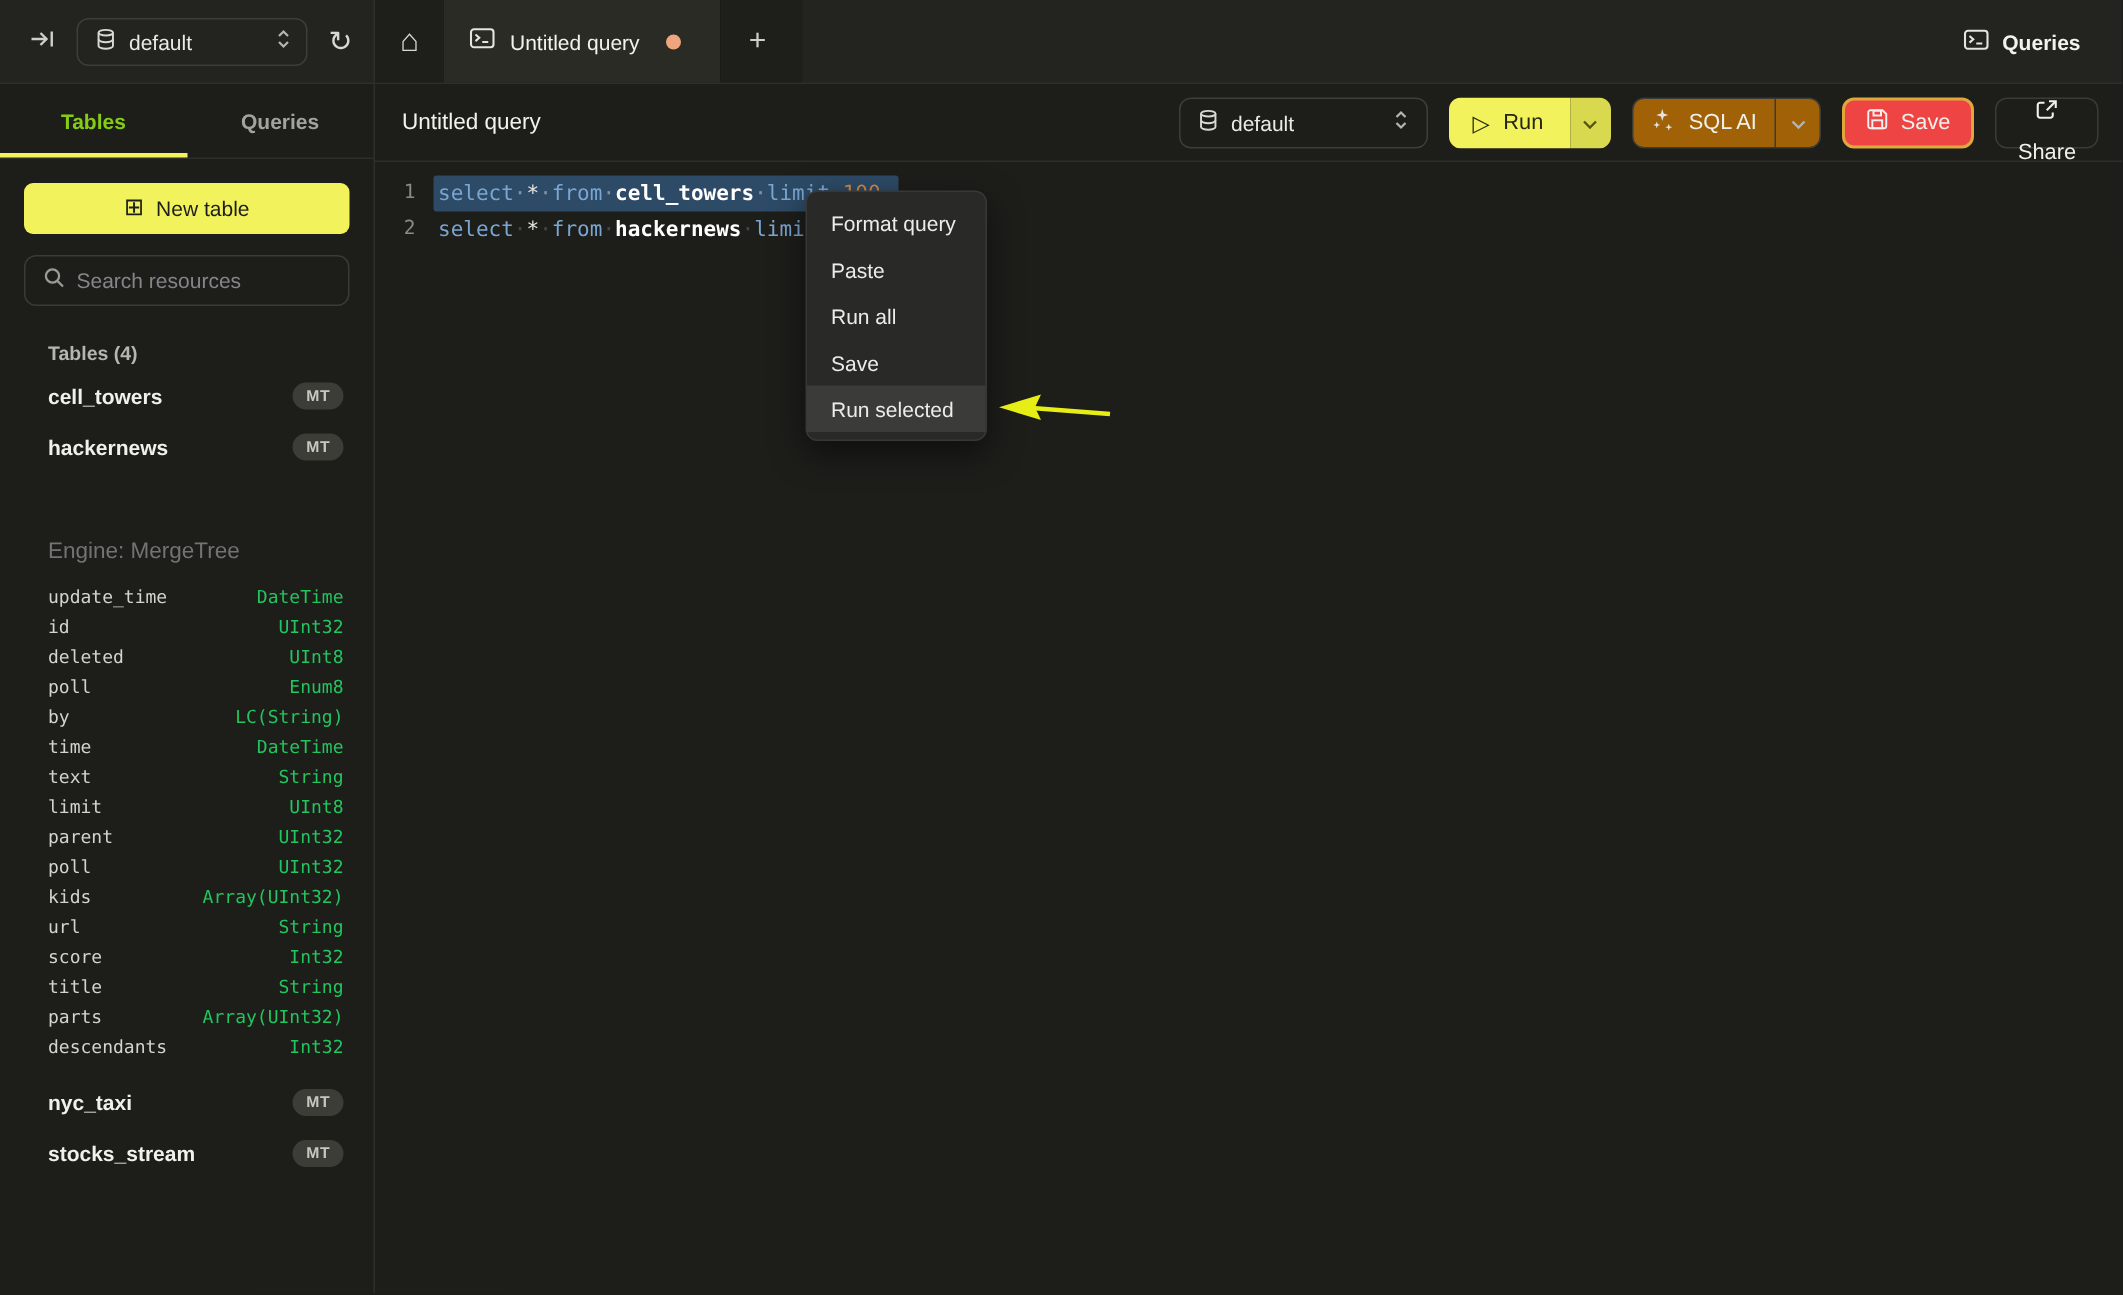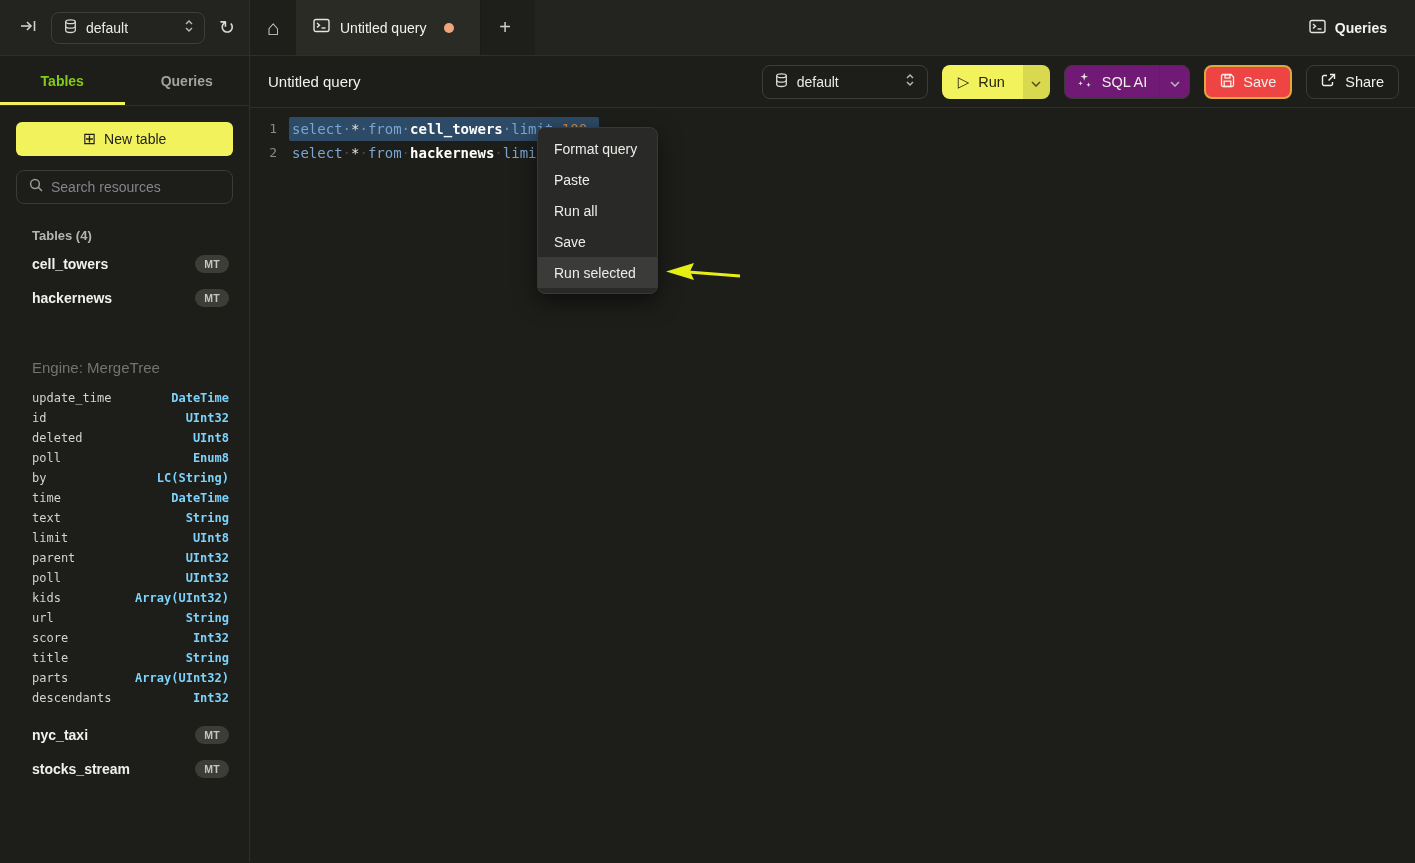--- a/index.html
+++ b/index.html
@@ -61,35 +61,35 @@
     font-family:"Liberation Sans", sans-serif;
   }
   .search-box input::placeholder { color:#85858a; }
   .section-label { margin:24px 0 4px 16px; font-size:13px; font-weight:600; color:#b5b5b1; }
   .table-row { display:flex; align-items:center; justify-content:space-between; padding:8px 4px 8px 16px; cursor:pointer; }
   .table-name { font-size:14px; font-weight:600; color:#f0f0ec; }
   .badge { background:#3d3d38; color:#c6c6c2; font-size:10.5px; font-weight:700; padding:3px 9px; border-radius:10px; letter-spacing:.3px; }
   .engine-line { font-size:15px; color:#737373; padding:0 4px 6px 16px;margin-top:44px; }
   .columns { padding:6px 4px 10px 16px; }
   .col-row { display:flex; justify-content:space-between; font-family:"DejaVu Sans Mono", monospace; font-size:12px; line-height:20px; color:#d3d3cf; }
-  .col-type { color:#7dd3fc;font-weight:bold; }
+  .col-type { color:#22c55e; }
   
   .main-toolbar { height:52px; display:flex; align-items:center; padding:0 16px 0 18px; border-bottom:1px solid #2e2e2a; gap:14px; }
   .query-title { font-size:15px; color:#f2f2ee; flex:1; }
   .tb-db-select { display:flex; align-items:center; gap:9px; height:34px; padding:0 12px; border:1px solid #3d3d39; border-radius:8px; font-size:14px; color:#eceае6; cursor:pointer; width:166px; }
   .tb-db-select .lbl { flex:1; color:#eceae6;}
   .run-btn { display:flex; align-items:stretch; height:34px; border-radius:8px; overflow:hidden; cursor:pointer; }
   .run-main { background:#f2f35c; color:#26260f; display:flex; align-items:center; gap:9px; padding:0 18px 0 16px; font-size:14.5px; font-weight:500; }
   .run-caret { background:#d8d94f; width:27px; display:flex; align-items:center; justify-content:center; }
   .play-glyph { font-size:15px; }
-  .dark-btn { display:flex; align-items:center; height:34px; background:#701a75; border:1px solid #3a3a36; border-radius:8px; overflow:hidden; cursor:pointer; color:#f0f0ec; }
+  .dark-btn { display:flex; align-items:center; height:34px; background:#a16207; border:1px solid #3a3a36; border-radius:8px; overflow:hidden; cursor:pointer; color:#f0f0ec; }
   .sqlai-main { display:flex; align-items:center; gap:9px; padding:0 12px; font-size:14.5px; font-weight:500; border-right:1px solid #3a3a36; height:100%; }
   .sqlai-caret { width:29px; display:flex; align-items:center; justify-content:center; height:100%; }
   .save-btn { display:flex; align-items:center; gap:8px; height:34px; padding:0 14px; background:#ef4444; border:2px solid #dfa83a; border-radius:8px; font-size:14.5px; font-weight:500; color:#f0f0ec; cursor:pointer; font-family:"Liberation Sans", sans-serif;}
-  .share-btn { display:flex; align-items:center; gap:9px; height:34px; padding:0 14px; background:transparent; border:1px solid #3a3a36; border-radius:8px; font-size:14.5px; font-weight:500; color:#f0f0ec; cursor:pointer; font-family:"Liberation Sans", sans-serif;}
+  .share-btn { display:flex; align-items:center; gap:9px; height:34px; padding:0 14px; background:transparent; border:1px solid #3a3a36; border-radius:8px; font-size:14.5px; font-weight:500; color:#f0f0ec; cursor:pointer; font-family:"Liberation Sans", sans-serif;flex-direction:column;}
   
   .editor { position:relative; flex:1; padding-top:9px; font-family:"DejaVu Sans Mono", monospace; font-size:14px; }
   .code-line { display:flex; line-height:24px; }
   .gutter { width:27px; text-align:right; color:#8a8a86; font-size:13px; flex:none; }
   .line-content { margin-left:12px; white-space:pre; padding:0 3px; }
   .line-content.selected { background:#2d4a66; border-radius:2px; }
   .tok-kw { color:#7aa6d2; }
   .tok-op { color:#e4e4e0; }
   .tok-id { color:#ffffff; font-weight:700; }
   .tok-num { color:#cf8a45; }

